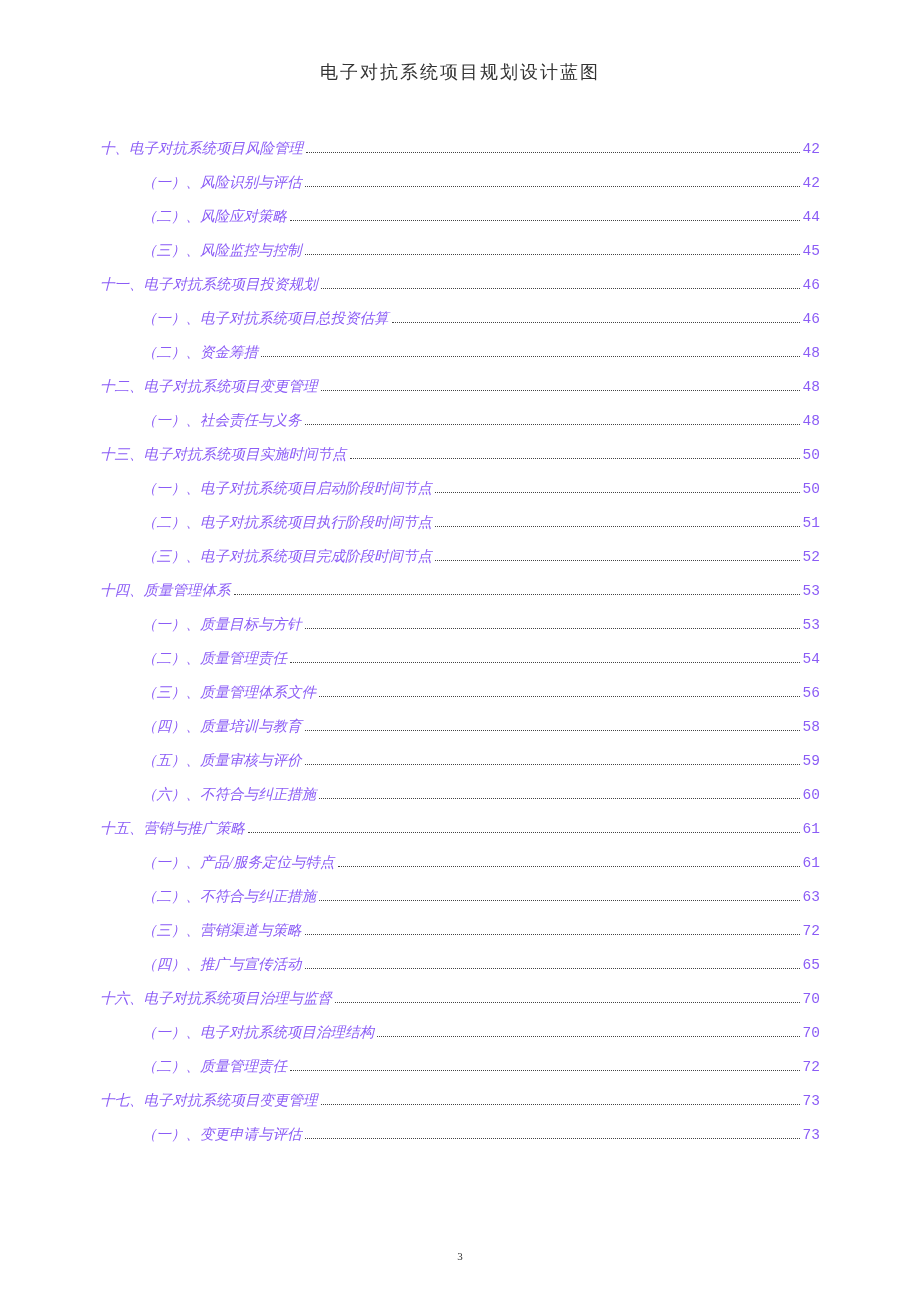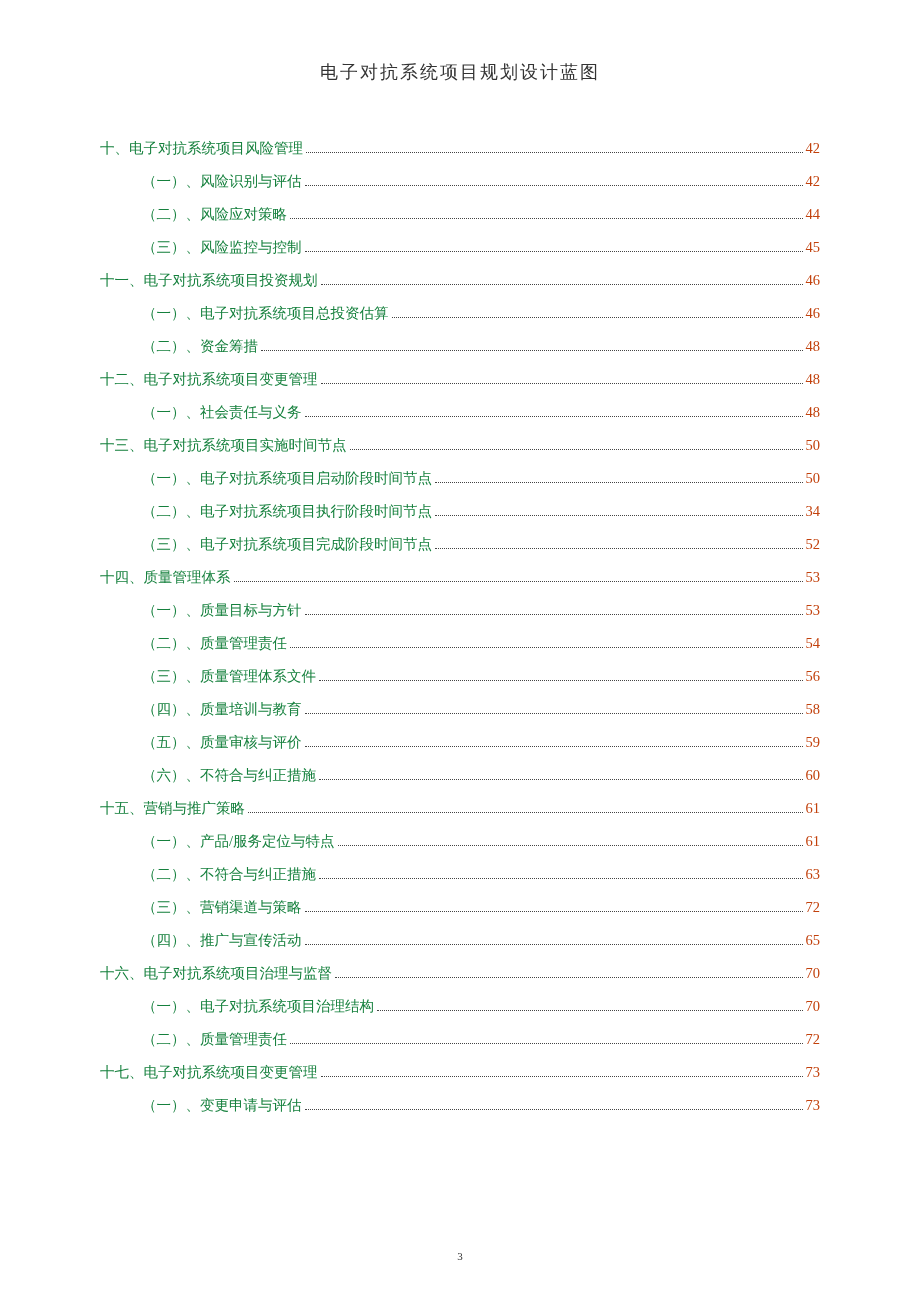--- a/index.html
+++ b/index.html
@@ -33,31 +33,33 @@
     margin-bottom: 4px;
   }
   .toc-row.level-1 {
     padding-left: 0;
   }
   .toc-row.level-2 {
     padding-left: 42px;
   }
   .toc-label {
     flex: 0 0 auto;
-    color: #15803d;
+    color: #8b5cf6;
+    font-style: italic;
   }
   .toc-dots {
     flex: 1 1 auto;
     border-bottom: 1.5px dotted #444;
     margin: 0 3px 4px 3px;
     min-width: 10px;
   }
   .toc-page {
     flex: 0 0 auto;
-    color: #c2410c;
+    color: #8b5cf6;
+    font-family: Liberation Mono, monospace;
   }
   .page-number {
     position: absolute;
     bottom: 40px;
     left: 0;
     right: 0;
     text-align: center;
     font-size: 11px;
     font-family: "Times New Roman", serif;
     color: #333;
@@ -120,21 +122,21 @@
         <span class="toc-page">50</span>
       </div>
       <div class="toc-row level-2">
         <span class="toc-label">（一）、电子对抗系统项目启动阶段时间节点</span>
         <span class="toc-dots"></span>
         <span class="toc-page">50</span>
       </div>
       <div class="toc-row level-2">
         <span class="toc-label">（二）、电子对抗系统项目执行阶段时间节点</span>
         <span class="toc-dots"></span>
-        <span class="toc-page">34</span>
+        <span class="toc-page">51</span>
       </div>
       <div class="toc-row level-2">
         <span class="toc-label">（三）、电子对抗系统项目完成阶段时间节点</span>
         <span class="toc-dots"></span>
         <span class="toc-page">52</span>
       </div>
       <div class="toc-row level-1">
         <span class="toc-label">十四、质量管理体系</span>
         <span class="toc-dots"></span>
         <span class="toc-page">53</span>

